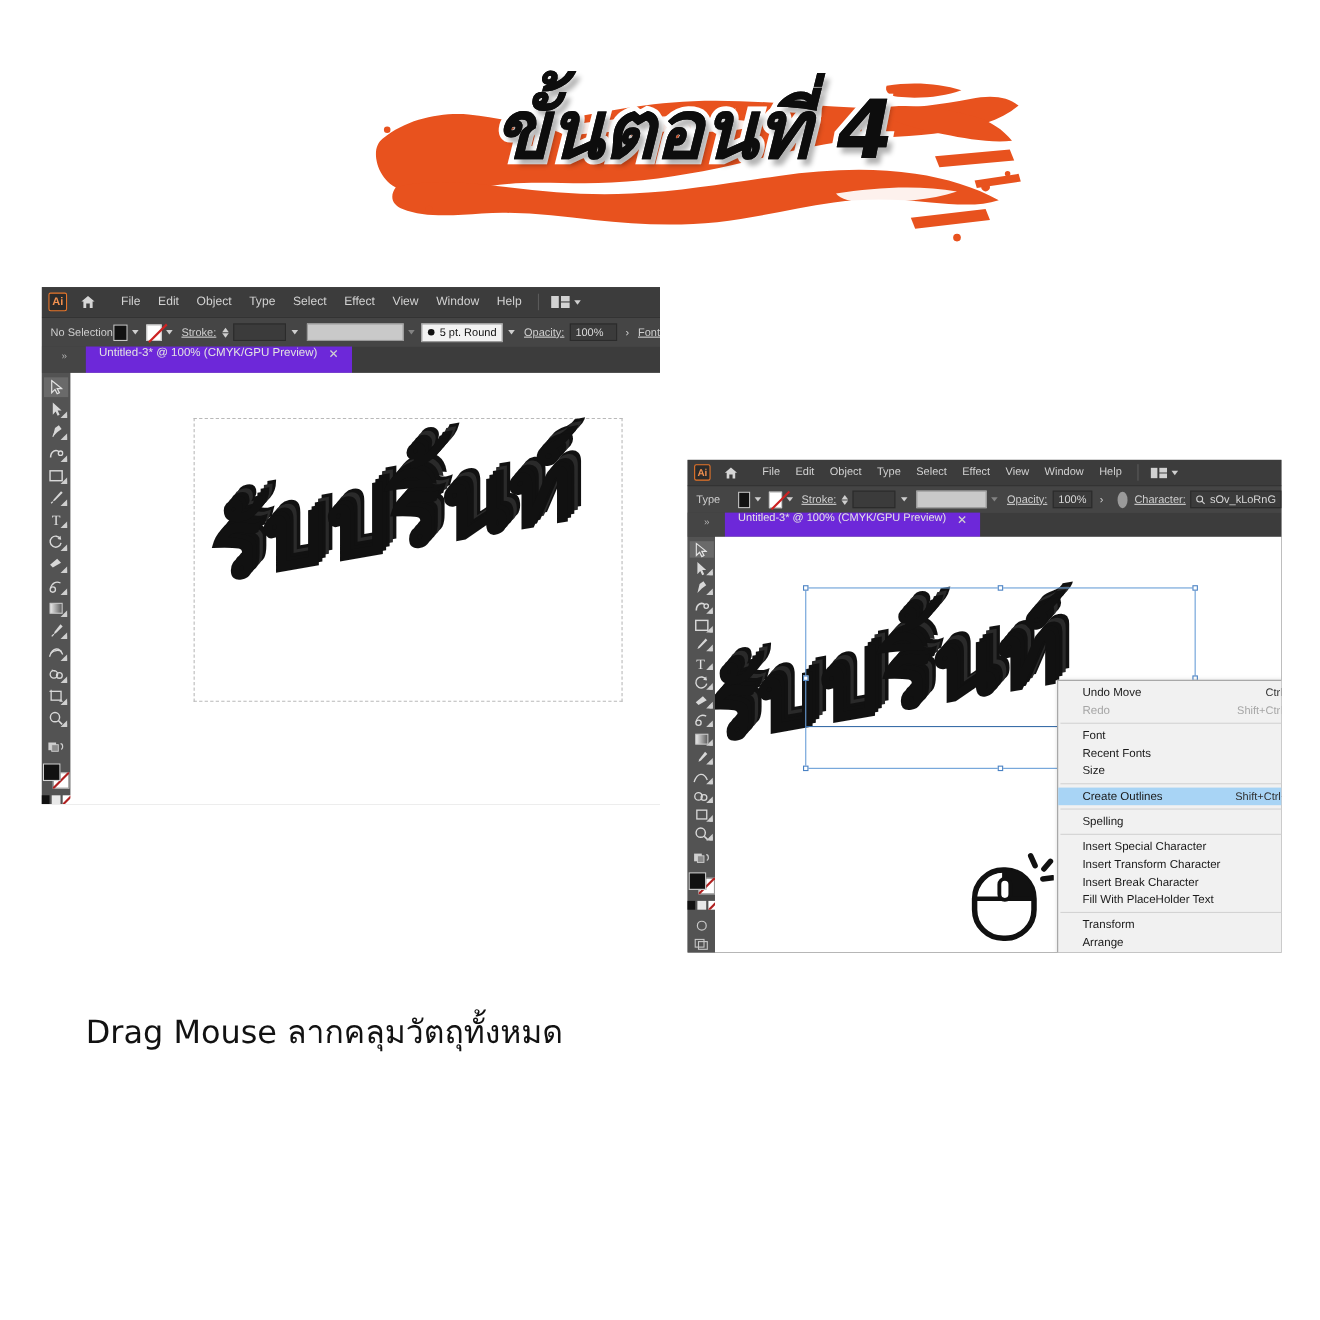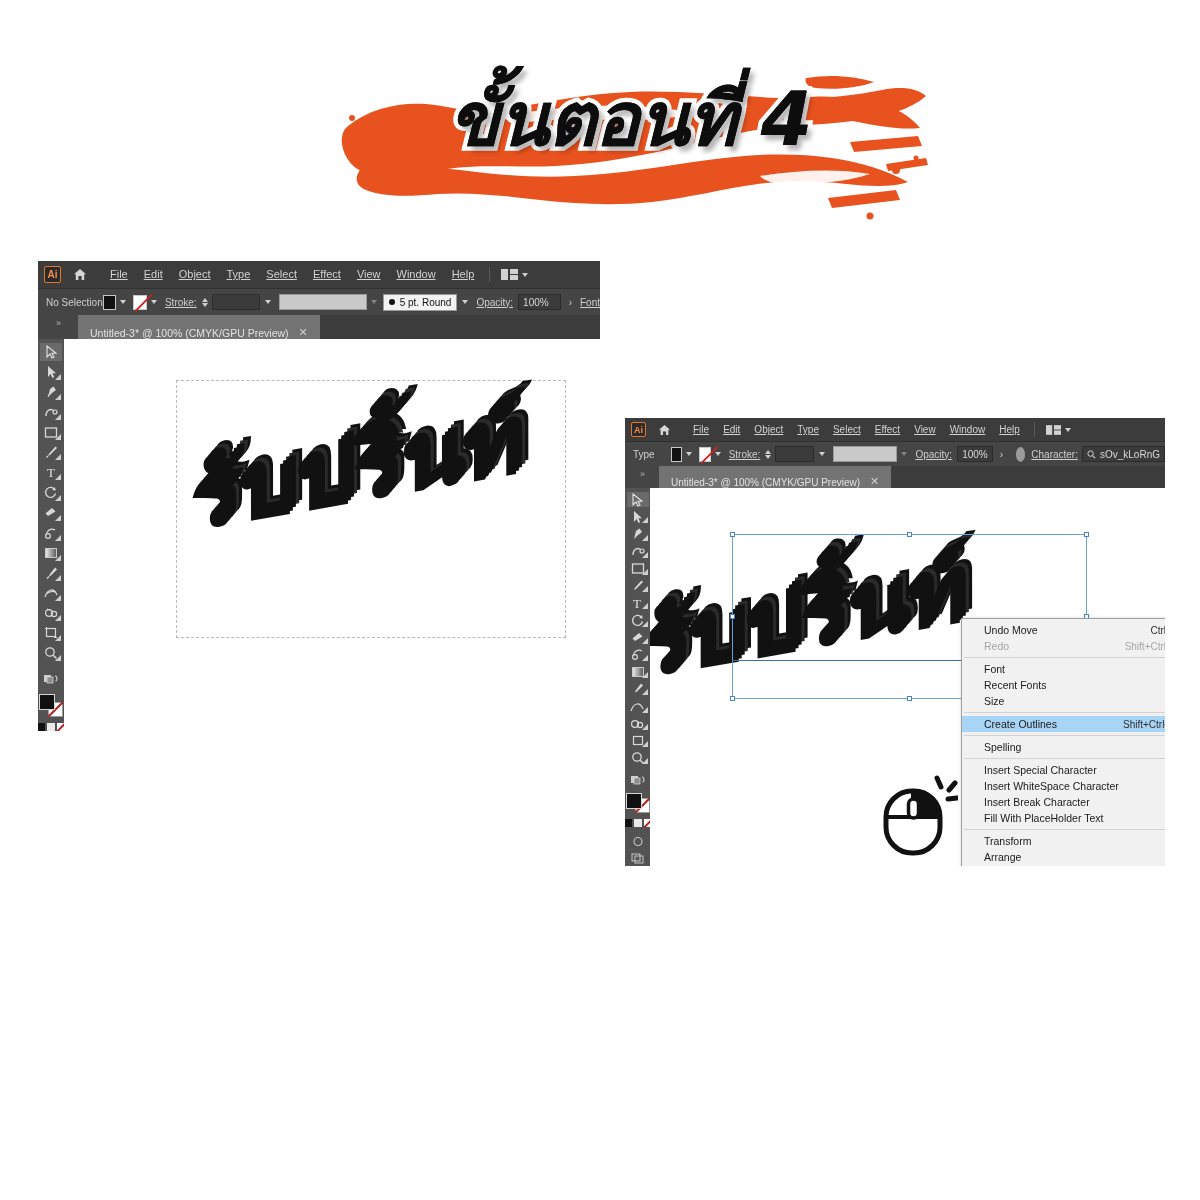--- a/index.html
+++ b/index.html
@@ -45,21 +45,20 @@
   .ai-logo {
     width: 17px; height: 17px; border: 1px solid #e8762a; border-radius: 2px;
     background: #2b2b2b; color: #f29150; font-size: 10px; font-weight: 700;
     display: flex; align-items: center; justify-content: center; margin-right: 9px;
     font-family: "Liberation Sans", sans-serif;
   }
   .ai-home { width: 20px; height: 18px; margin-right: 12px; display:flex; align-items:center; justify-content:center;}
   .ai-menu-item {
     color: #d2d2d2; font-size: 11px; padding: 0 8px; line-height: 27px;
     white-space: nowrap;
-    text-decoration: underline;
   }
   .ai-menu-sep { width: 1px; height: 15px; background: #5a5a5a; margin: 0 7px; }
   .ai-arrange { display:flex; align-items:center; gap:4px; padding:0 4px;}
 
   .ai-ctrlbar {
     height: 27px; background: #454545; display: flex; align-items: center;
     padding-left: 8px; gap: 0; border-top: 1px solid #313131;
   }
   .ctrl-label { color: #cfcfcf; font-size: 10px; white-space: nowrap; }
   .ctrl-label-u { color:#cfcfcf; font-size:10px; text-decoration: underline; white-space:nowrap;}
@@ -75,21 +74,21 @@
   .spin i.u { border-bottom:4px solid #cfcfcf; }
   .spin i.d { border-top:4px solid #cfcfcf; }
   .fld { height: 16px; background: #3b3b3b; border: 1px solid #2b2b2b; display:flex; align-items:center; padding: 0 4px; color:#d8d8d8; font-size:10px;}
   .fld-light { height:16px; background:#c9c9c9; border:1px solid #9a9a9a; }
   .fld-white { height:17px; background:#f2f2f2; border:1px solid #9a9a9a; display:flex; align-items:center; gap:5px; padding:0 5px; color:#111; font-size:10px; white-space:nowrap;}
   .dot-black { width:6px;height:6px;border-radius:50%;background:#111; }
 
   .ai-tabbar { height: 24px; background: #3c3c3c; display:flex; align-items:stretch; }
   .panel-collapse { width: 40px; background:#454545; display:flex; align-items:flex-start; justify-content:center; padding-top:3px; color:#b6b6b6; font-size:9px; letter-spacing:-1px;}
   .ai-tab {
-    background:#737373; display:flex; align-items:flex-end; gap:10px;
+    background:#6d28d9; display:flex; align-items:flex-start; gap:10px;
     padding: 0 12px; color:#e2e2e2; font-size:10.5px; white-space:nowrap;
   }
   .ai-tab .x { color:#d0d0d0; font-size:11px; }
 
   .ai-body { position:absolute; display:flex; }
   .ai-toolbar {
     width: 26px; background: #535353; display:flex; flex-direction:column;
     align-items:center; padding-top: 4px; gap: 2px;
   }
   .tool { width:22px; height:19px; display:flex; align-items:center; justify-content:center; position:relative;}
@@ -657,21 +656,21 @@
             </div>
             <div class="ctx-sep"></div>
             <div class="ctx-item">
               <span class="ctx-label">Spelling</span>
             </div>
             <div class="ctx-sep"></div>
             <div class="ctx-item">
               <span class="ctx-label">Insert Special Character</span>
             </div>
             <div class="ctx-item">
-              <span class="ctx-label">Insert WhiteSpace Character</span>
+              <span class="ctx-label">Insert Transform Character</span>
             </div>
             <div class="ctx-item">
               <span class="ctx-label">Insert Break Character</span>
             </div>
             <div class="ctx-item">
               <span class="ctx-label">Fill With PlaceHolder Text</span>
             </div>
             <div class="ctx-sep"></div>
             <div class="ctx-item">
               <span class="ctx-label">Transform</span>
@@ -679,15 +678,16 @@
             <div class="ctx-item">
               <span class="ctx-label">Arrange</span>
             </div>
             <div class="ctx-item"></div>
           </div>
       </div>
     </div>
   </div>
 
   <div class="caption">
+    <div>Drag Mouse ลากคลุมวัตถุทั้งหมด</div>
   </div>
 
 </div>
 
 </body></html>

